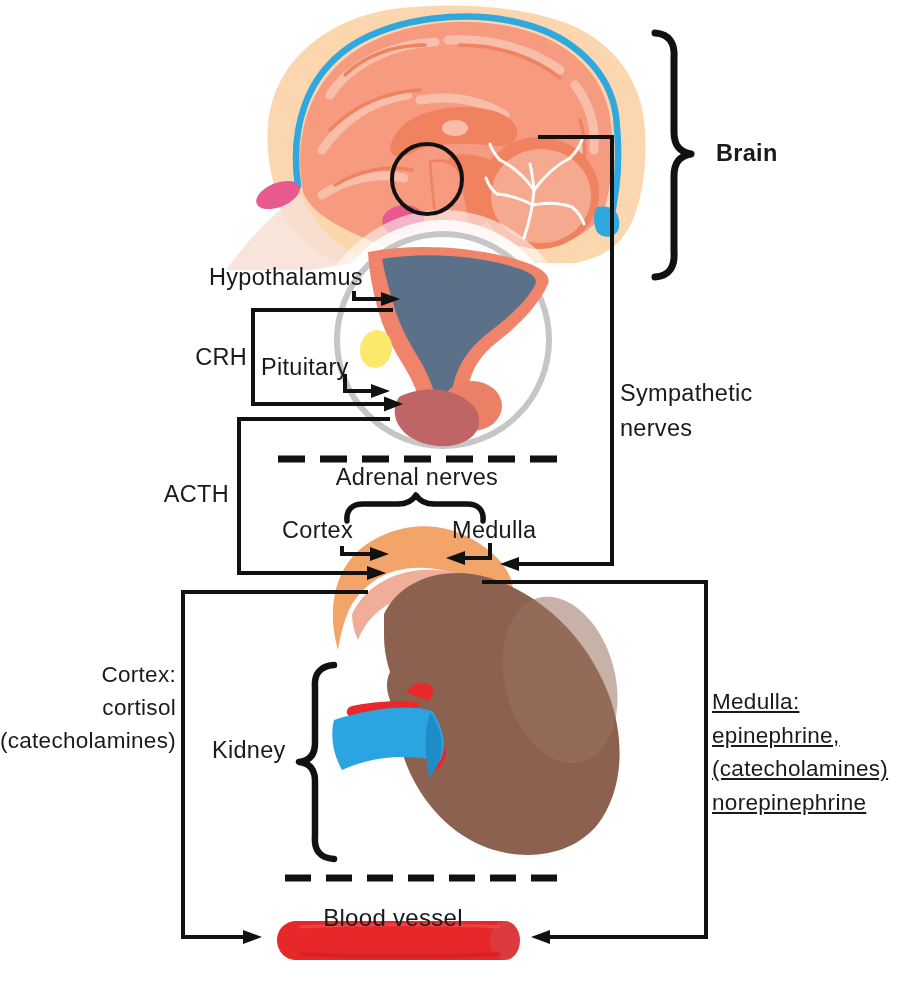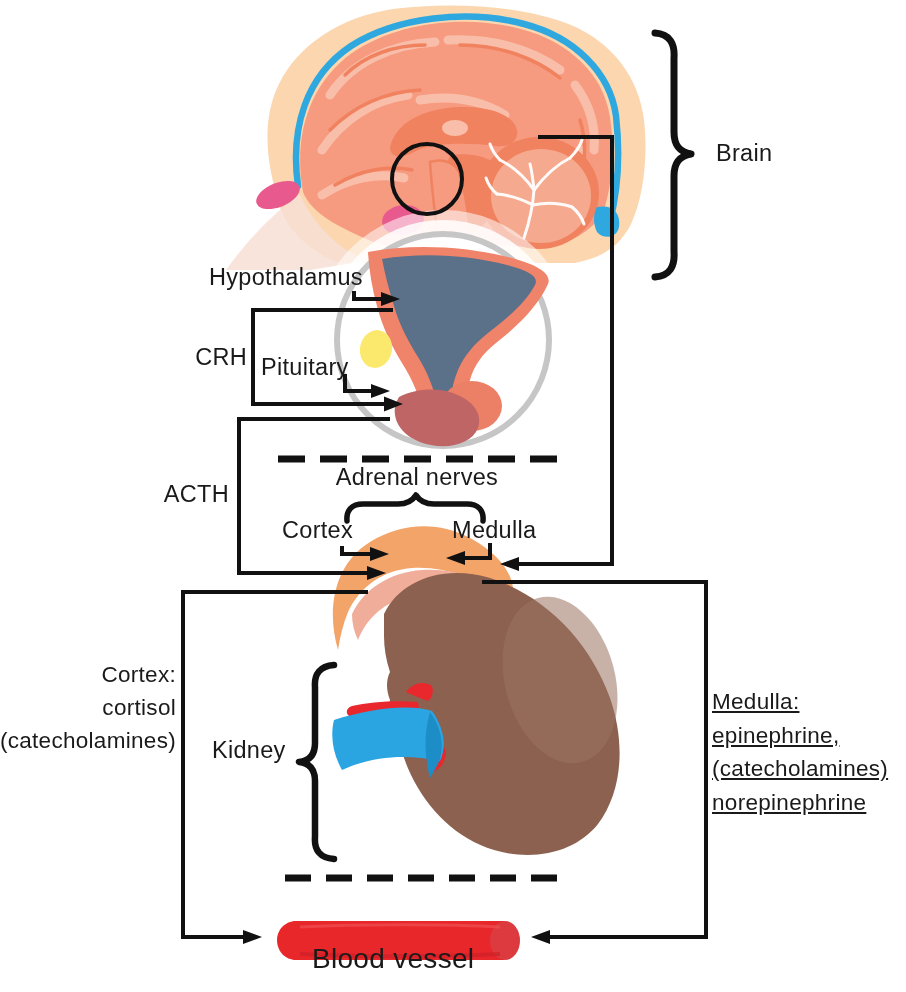--- a/index.html
+++ b/index.html
@@ -3,30 +3,30 @@
 <meta charset="utf-8">
 <style>
   html,body{margin:0;padding:0;background:#ffffff;}
   .canvas{position:relative;width:906px;height:992px;background:#ffffff;overflow:hidden;
           font-family:"Liberation Sans",sans-serif;color:#1a1a1a;}
   svg.art{position:absolute;left:0;top:0;}
   .lbl{position:absolute;font-size:23.5px;letter-spacing:.3px;color:#1a1a1a;white-space:nowrap;}
   .lbl-hypothalamus{left:209px;top:264px;}
   .lbl-crh{right:659px;top:344px;text-align:right;}
   .lbl-pituitary{left:261px;top:354px;}
-  .lbl-brain{left:716px;top:140px;}
+  .lbl-brain{left:716px;top:140px;font-weight:bold;}
   .lbl-sympathetic{left:620px;top:376px;line-height:35px;}
   .lbl-adrenal{left:327px;top:464px;width:180px;text-align:center;}
   .lbl-cortex{left:282px;top:517px;}
   .lbl-medulla{left:452px;top:517px;}
   .lbl-acth{right:677px;top:481px;text-align:left;}
   .lbl-cortisol{right:730px;top:658px;text-align:right;line-height:33px;font-size:22.5px;}
   .lbl-kidney{left:212px;top:737px;}
   .lbl-medulla-horm{left:712px;top:685px;line-height:33.5px;font-size:22.5px;text-decoration:underline;}
-  .lbl-vessel{left:312px;top:943px;width:162px;text-align:center;font-size:28px;}
+  .lbl-vessel{left:312px;top:904px;width:162px;text-align:center;font-size:24px;}
 </style>
 </head>
 <body>
 
 <div class="canvas">
 
 <svg class="art" width="906" height="992" viewBox="0 0 906 992">
 
   <g>
     <path fill="#FBD6AE" d="M277,196 C266,160 262,118 279,84 C298,45 340,17 393,9 C451,2 521,5 571,25
@@ -157,20 +157,24 @@
          L467,504 C478,504 484,510 483,521"></path>
     <path stroke-width="6.5" d="M334,665 C320,666 314,674 315,687 L315,743 C315,755 309,761 299,762 C309,763 315,769 315,781
          L315,837 C314,850 320,858 334,859"></path>
   </g>
 </svg>
 
   <div class="lbl lbl-hypothalamus">Hypothalamus</div>
   <div class="lbl lbl-crh">CRH</div>
   <div class="lbl lbl-pituitary">Pituitary</div>
   <div class="lbl lbl-brain">Brain</div>
+  <div class="lbl lbl-sympathetic">
+    <div>Sympathetic</div>
+    <div>nerves</div>
+  </div>
   <div class="lbl lbl-adrenal">Adrenal nerves</div>
   <div class="lbl lbl-cortex">Cortex</div>
   <div class="lbl lbl-medulla">Medulla</div>
   <div class="lbl lbl-acth">ACTH</div>
   <div class="lbl lbl-cortisol">
     <div>Cortex:</div>
     <div>cortisol</div>
     <div>(catecholamines)</div>
   </div>
   <div class="lbl lbl-kidney">Kidney</div>

